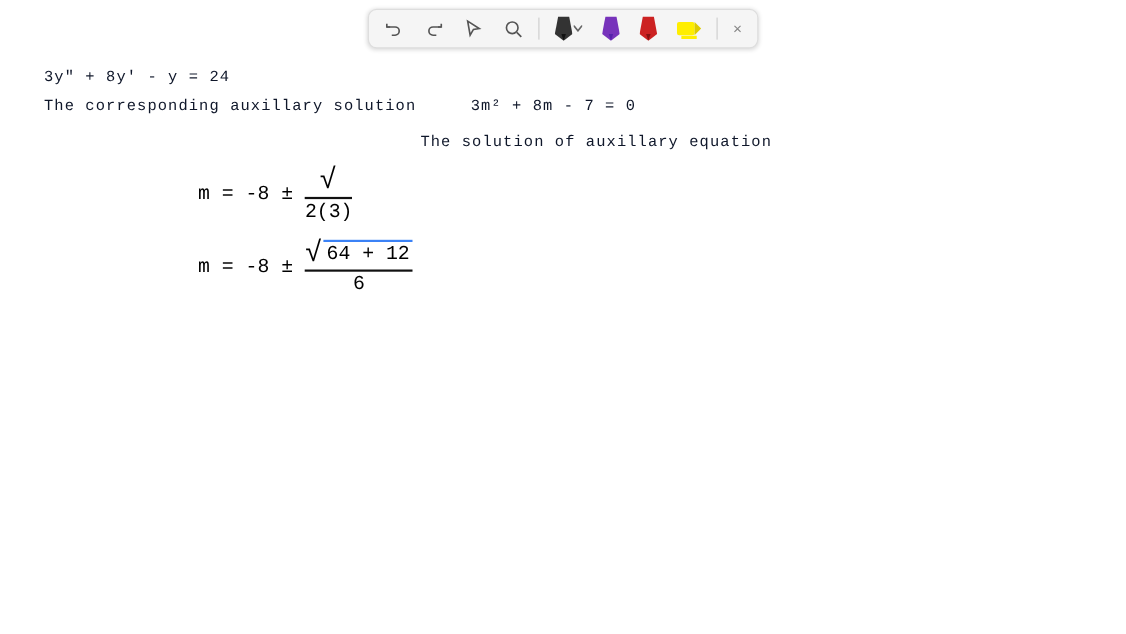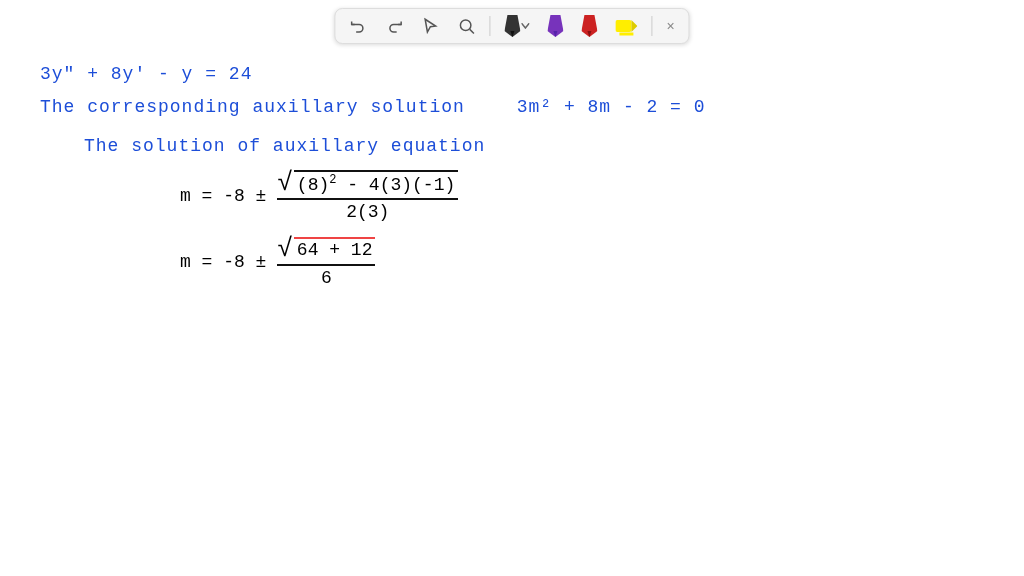--- a/index.html
+++ b/index.html
@@ -56,28 +56,29 @@
     
     .content {
       position: absolute;
       top: 60px;
       left: 40px;
       right: 40px;
     }
 
     .math-line {
       font-family: 'Courier New', monospace;
-      font-size: 18px;
-      color: #1d4ed8;
+      font-size: 14px;
+      color: #0f172a;
       line-height: 1.6;
       white-space: nowrap;
     }
 
     .math-line.indent {
-      margin-left: 44px;
+      margin-left: 60px;
+      text-align: center;
     }
 
     .fraction {
       display: flex;
       flex-direction: column;
       align-items: center;
     }
 
     .frac-numerator {
       display: flex;
@@ -164,44 +165,41 @@
   <div class="toolbar-sep"></div>
   <button class="toolbar-btn close-btn">×</button>
 </div>
 
 <div class="content">
 
   <div class="math-line handwritten">3y″ + 8y′ - y = 24</div>
 
   <div class="math-line handwritten" style="margin-top:4px;">
     <span>The corresponding auxillary solution</span>
-    <span style="margin-left: 40px;">3m² + 8m - 2 = 0</span>
+    <span style="margin-left: 40px;">3m² + 8m - 7 = 0</span>
   </div>
 
   <div class="math-line handwritten indent" style="margin-top:10px;">The solution of auxillary equation</div>
 
   <div style="margin-top: 10px; margin-left: 140px; display: flex; align-items: center; font-size: 18px; font-family: 'Courier New', monospace;">
     <span>m = -8 ±&nbsp;</span>
     <div class="fraction">
       <div class="frac-numerator">
 
         <span style="font-size:26px; line-height:1; margin-right:1px;">√</span>
-        <span style="border-top: 2px solid #111; padding: 1px 3px; display:inline-block;">
-          (8)<sup>2</sup> - 4(3)(-1)
-        </span>
       </div>
       <div class="frac-line"></div>
       <div class="frac-denominator">2(3)</div>
     </div>
   </div>
 
   <div style="margin-top: 14px; margin-left: 140px; display: flex; align-items: center; font-size: 18px; font-family: 'Courier New', monospace;">
     <span>m = -8 ±&nbsp;</span>
     <div class="fraction">
       <div class="frac-numerator">
         <span style="font-size:26px; line-height:1; margin-right:1px;">√</span>
-        <span style="border-top: 2px solid #ef4444; padding: 1px 3px; display:inline-block;">64 + 12</span>
+        <span style="border-top: 2px solid #3b82f6; padding: 1px 3px; display:inline-block;">64 + 12</span>
       </div>
       <div class="frac-line"></div>
       <div class="frac-denominator">6</div>
     </div>
   </div>
 </div>
 
 </body></html>

